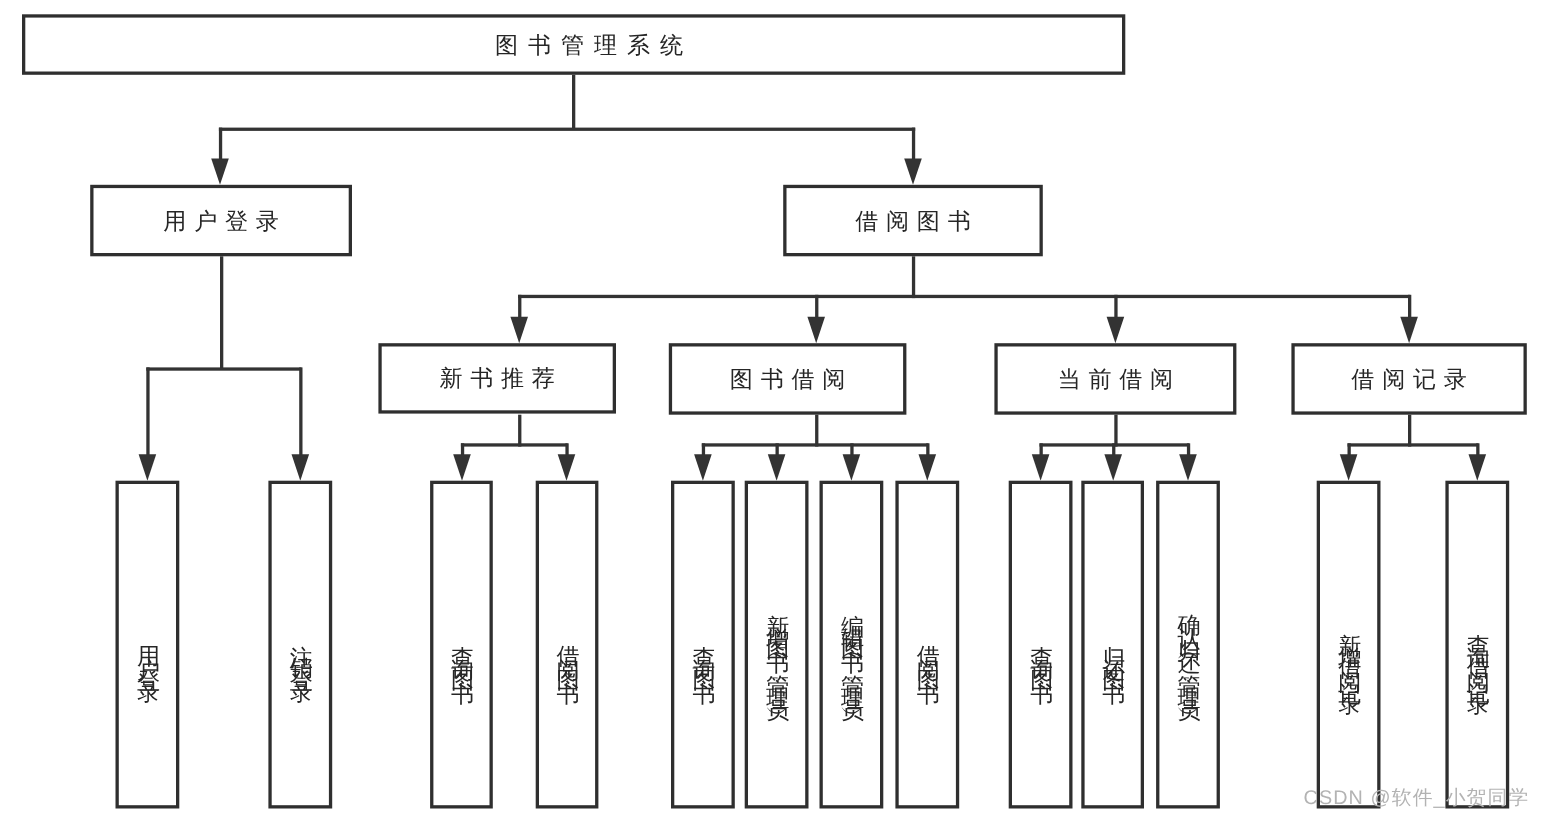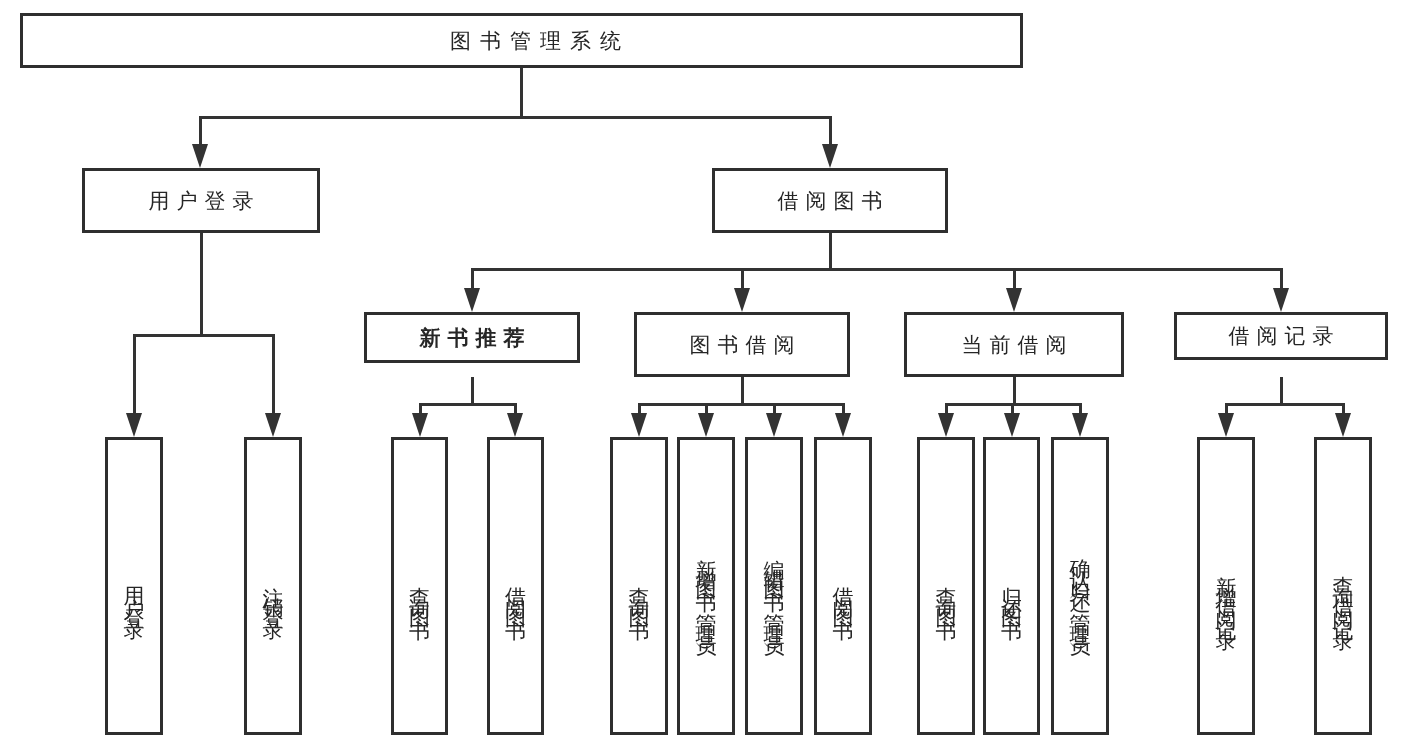--- a/index.html
+++ b/index.html
@@ -71,24 +71,24 @@
     <div class="vline" style="left:471px; top:268px; height:24px;"></div>
     <div class="vline" style="left:741px; top:268px; height:24px;"></div>
     <div class="vline" style="left:1013px; top:268px; height:24px;"></div>
     <div class="vline" style="left:1280px; top:268px; height:24px;"></div>
     <div class="arrow" style="left:464px; top:288px;"></div>
     <div class="arrow" style="left:734px; top:288px;"></div>
     <div class="arrow" style="left:1006px; top:288px;"></div>
     <div class="arrow" style="left:1273px; top:288px;"></div>
   </div>
 
-  <div class="box" style="left:364px; top:312px; width:216px; height:51px;font-weight:bold;">新书推荐</div>
-  <div class="box" style="left:634px; top:312px; width:216px; height:65px;">图书借阅</div>
+  <div class="box" style="left:344px; top:312px; width:216px; height:64px;">新书推荐</div>
+  <div class="box" style="left:608px; top:312px; width:216px; height:65px;">图书借阅</div>
   <div class="box" style="left:904px; top:312px; width:220px; height:65px;text-align:right;">当前借阅</div>
-  <div class="box" style="left:1174px; top:312px; width:214px; height:48px;">借阅记录</div>
+  <div class="box" style="left:1174px; top:312px; width:214px; height:65px;">借阅记录</div>
 
   <div>
     <div class="vline" style="left:471px; top:377px; height:29px;"></div>
     <div class="hline" style="left:419px; top:403px; width:97px;"></div>
     <div class="vline" style="left:419px; top:403px; height:14px;"></div>
     <div class="vline" style="left:514px; top:403px; height:14px;"></div>
     <div class="arrow" style="left:412px; top:413px;"></div>
     <div class="arrow" style="left:507px; top:413px;"></div>
   </div>
 
@@ -162,14 +162,15 @@
       <span>确认归还（管理员）</span>
     </div>
 
   <div class="vbox" style="left:1197px; top:437px; width:58px; height:298px;">
       <span>新增借阅记录</span>
     </div>
   <div class="vbox" style="left:1314px; top:437px; width:58px; height:298px;">
       <span>查询借阅记录</span>
     </div>
 
+  <div class="watermark">CSDN @软件_小贺同学</div>
 
 </div>
 
 </body></html>

